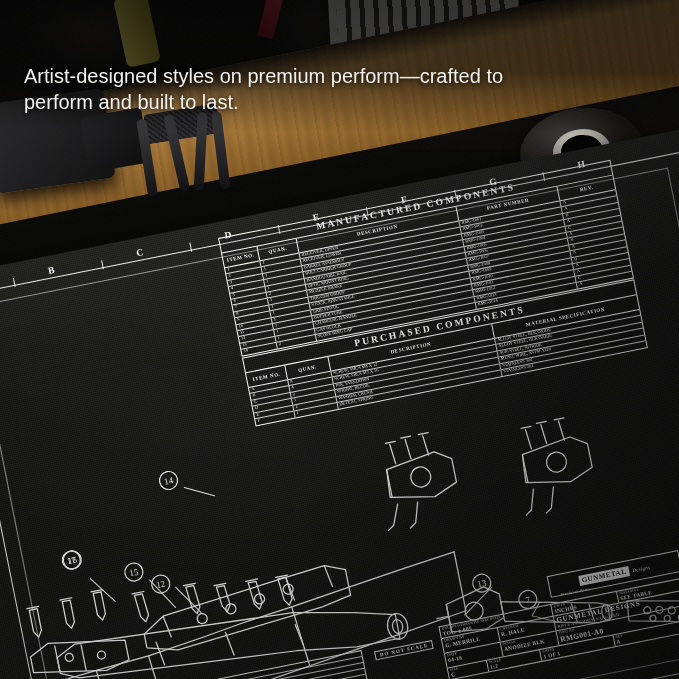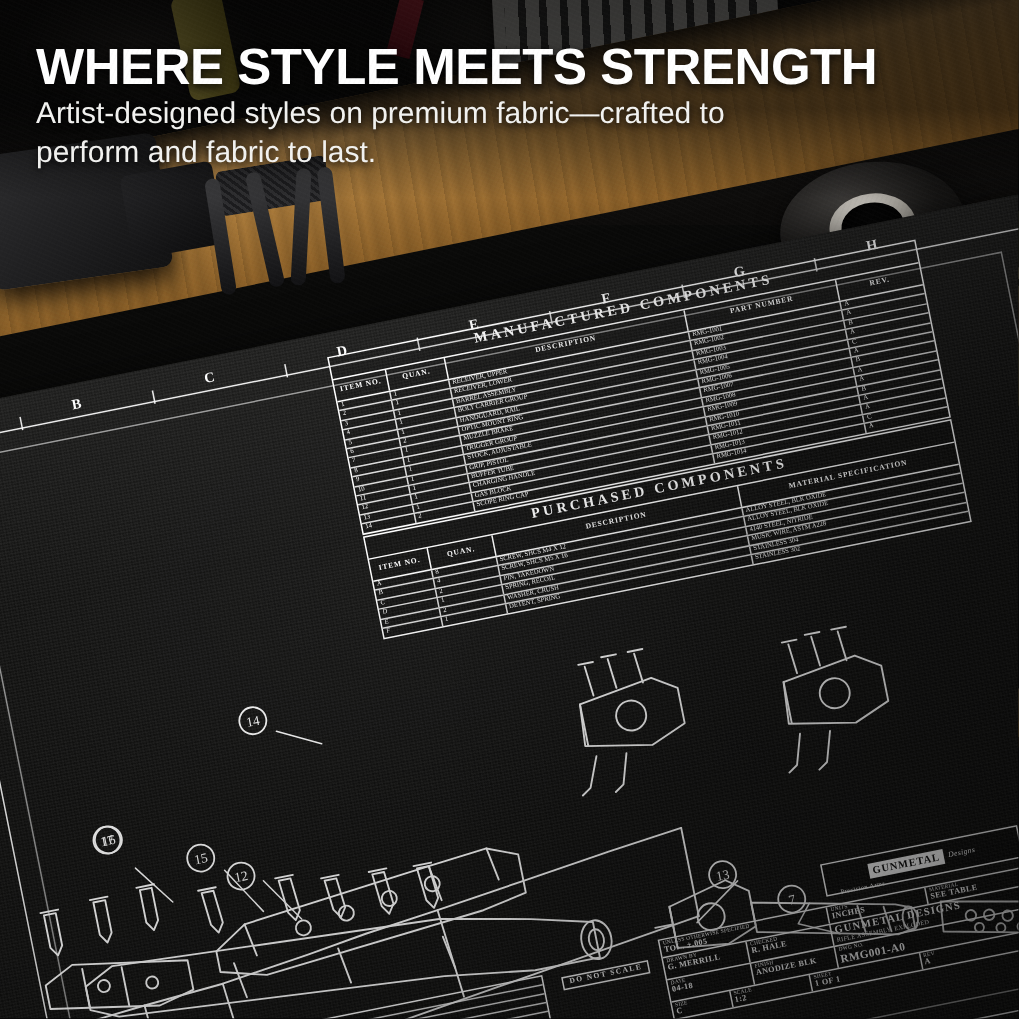--- a/index.html
+++ b/index.html
@@ -910,18 +910,17 @@
           <div class="trow" style="height: 6px;">
             <div style="width: 58%;">1:2</div>
           </div>
         </div>
     </div>
 
     <div class="mat-vig"></div>
   </div>
 
   <div class="hdr">
-    <div class="hdr-title">WHERE STYLE MEETS STRENGTH</div>
-    <div class="hdr-sub">Artist-designed styles on premium fabric—crafted to perform and fabric to last.</div>
+    <div class="hdr-sub">Artist-designed styles on premium perform—crafted to perform and built to last.</div>
   </div>
 
   <div class="noise"></div>
 </div>
 
 </body></html>

